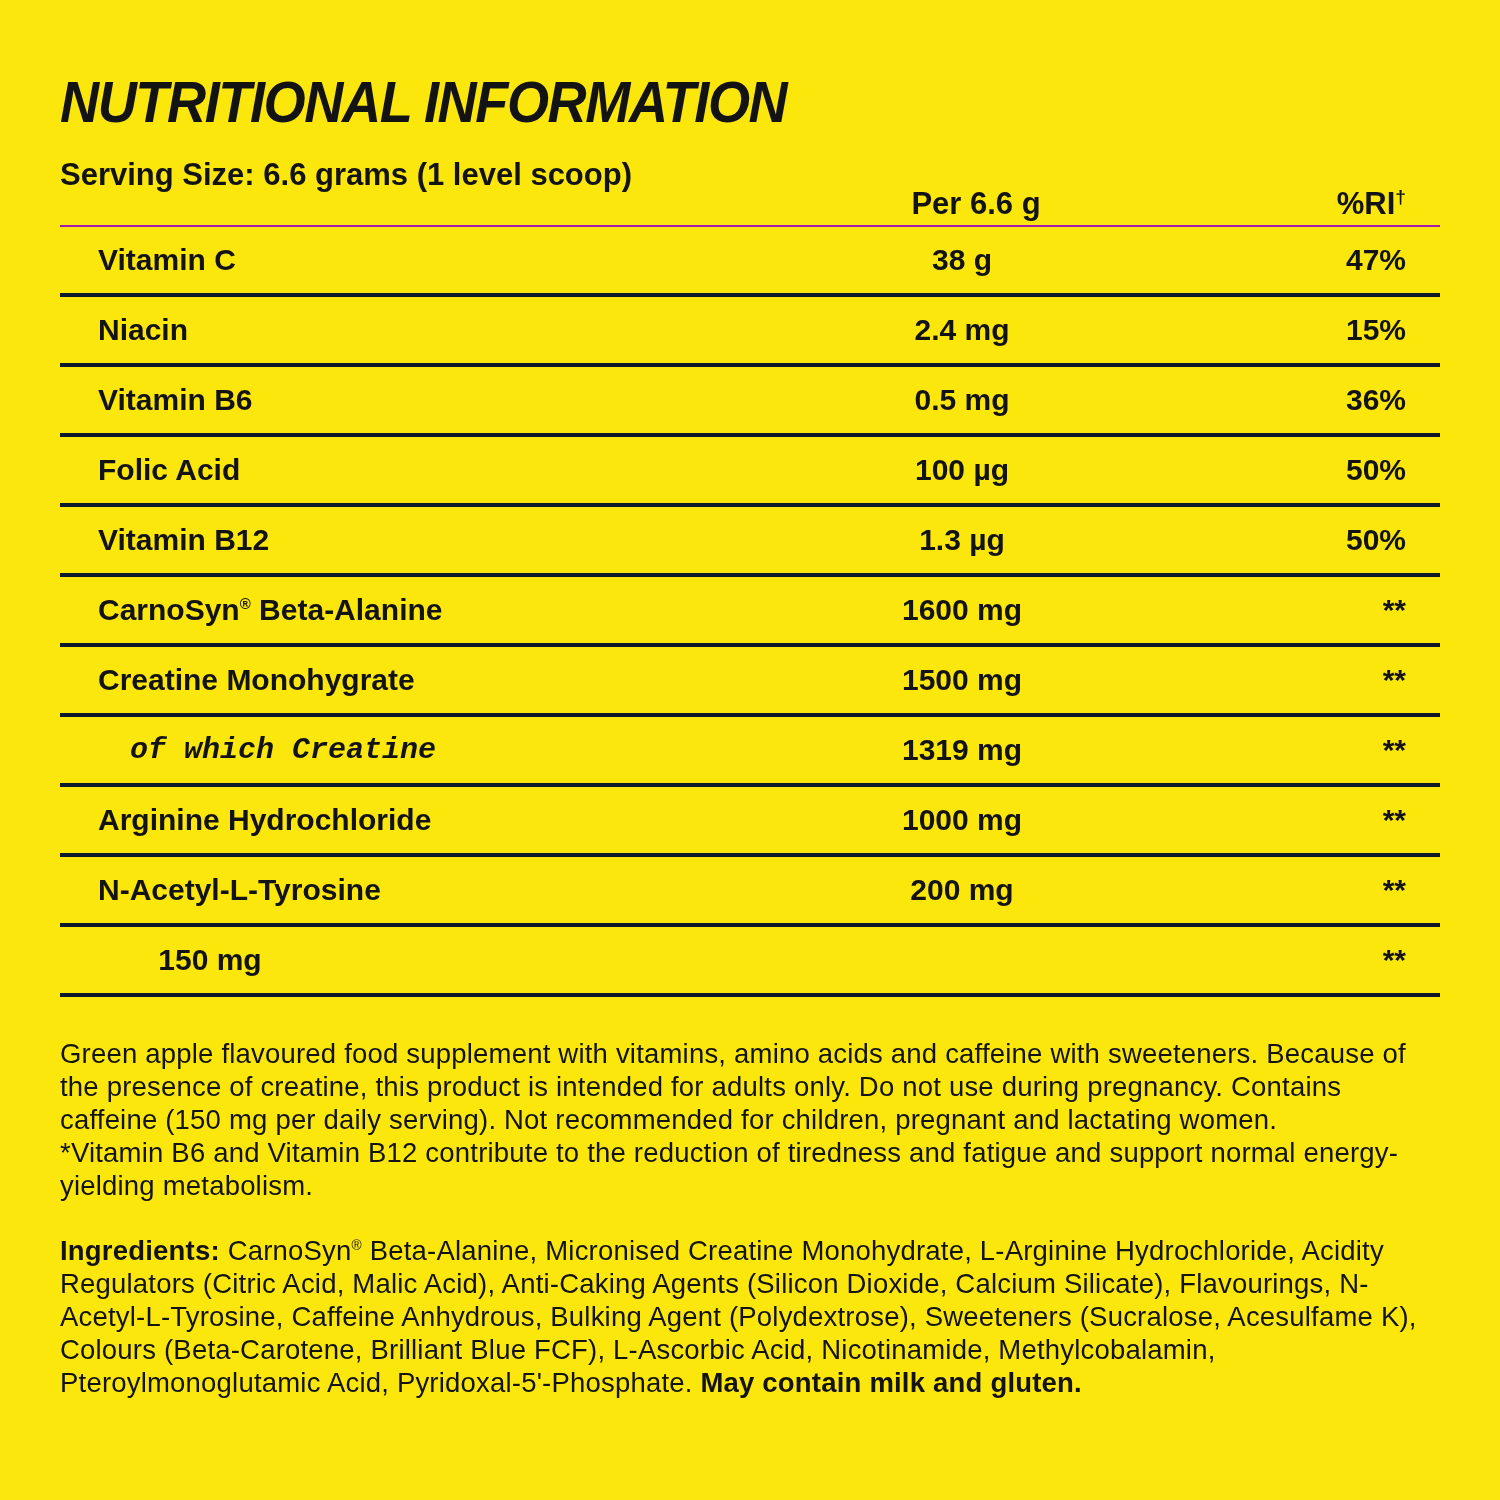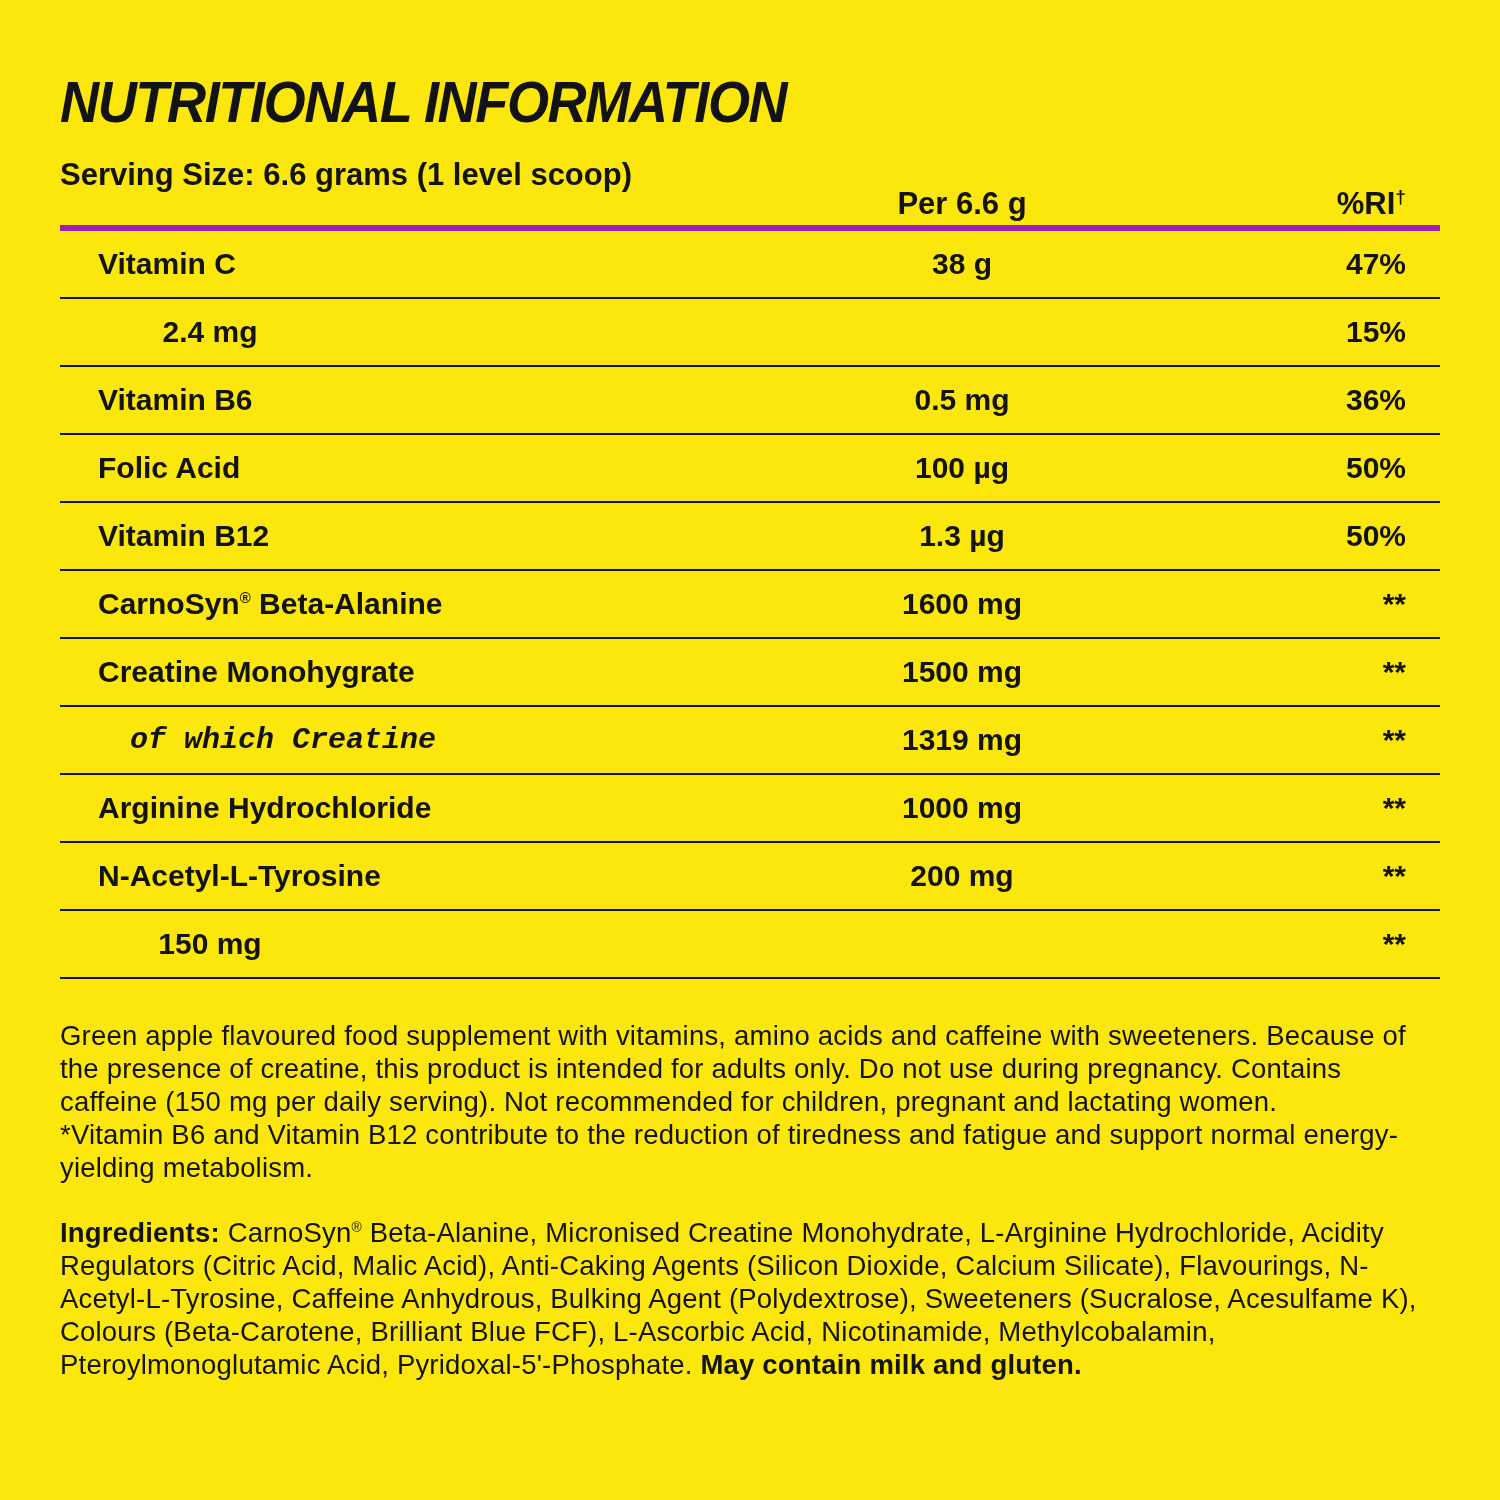--- a/index.html
+++ b/index.html
@@ -37,29 +37,30 @@
   .cols { display: flex; align-items: center; }
   .c-label { flex: 0 0 752px; box-sizing: border-box; padding-left: 38px; }
   .c-amount { flex: 0 0 300px; text-align: center; }
   .c-ri { flex: 1 1 auto; text-align: right; box-sizing: border-box; padding-right: 34px; }
 
   .col-headers {
     margin-top: -9px;
     height: 42px;
     font-size: 31px;
     font-weight: bold;
-    border-bottom: 6px solid #a21caf;
+    border-bottom: 2px solid #a21caf;
+    gap: 14px;
   }
   .col-headers sup { font-size: 0.62em; }
 
   .t-row {
     height: 66px;
     font-size: 30px;
     font-weight: bold;
-    border-bottom: 2px solid #0f172a;
+    border-bottom: 4px solid #0f172a;
   }
   .t-row.italic .c-label { font-style: italic; }
   .t-row.indent .c-label { padding-left: 70px; font-family: Liberation Mono, monospace; }
   sup.reg { font-size: 0.5em; }
 
   .footnotes {
     margin-top: 48px;
     display: flex;
     font-size: 30px;
     font-weight: bold;
@@ -93,20 +94,21 @@
     <div class="c-ri"><span>%RI</span><sup>†</sup></div>
   </div>
 
   <div id="table-body">
       <div class="cols t-row">
         <div class="c-label">Vitamin C</div>
         <div class="c-amount">38 g</div>
         <div class="c-ri">47%</div>
       </div>
       <div class="cols t-row">
+        <div class="c-label">Niacin</div>
         <div class="c-amount">2.4 mg</div>
         <div class="c-ri">15%</div>
       </div>
       <div class="cols t-row">
         <div class="c-label">Vitamin B6</div>
         <div class="c-amount">0.5 mg</div>
         <div class="c-ri">36%</div>
       </div>
       <div class="cols t-row">
         <div class="c-label">Folic Acid</div>

